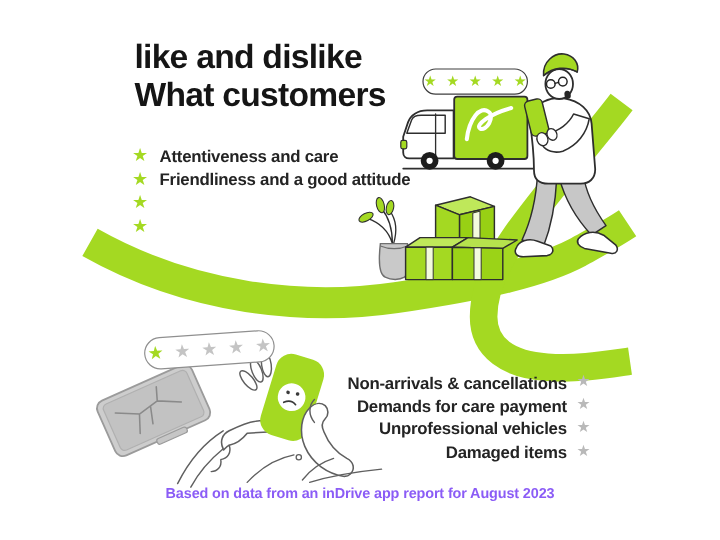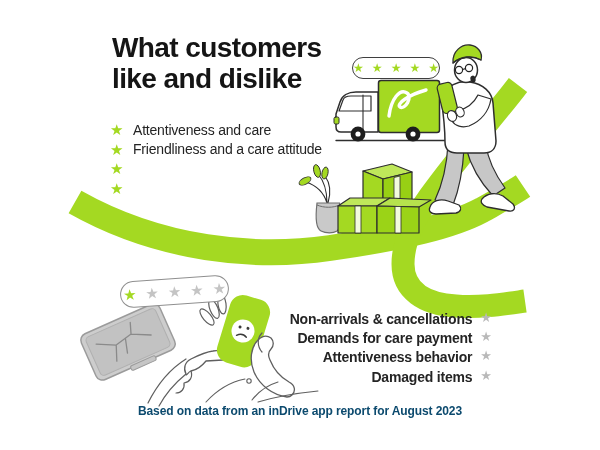--- a/index.html
+++ b/index.html
@@ -10,21 +10,21 @@
   .illo{position:absolute;left:0;top:0;width:600px;height:450px;}
 
   .title{
     position:absolute;left:112px;top:32px;
     font-size:28px;font-weight:700;line-height:31px;letter-spacing:-0.6px;color:#151515;
   }
 
   .likes{position:absolute;left:110px;top:120px;}
   .like-row{display:flex;align-items:center;height:19.5px;}
   .bullet{width:23px;font-size:15px;line-height:15px;}
-  .like-label{font-size:14px;font-weight:400;letter-spacing:-0.2px;color:#242424;}
+  .like-label{font-size:14px;font-weight:700;letter-spacing:-0.2px;color:#242424;}
 
   .dislikes{position:absolute;left:280px;top:311px;width:212px;}
   .dislike-row{display:flex;justify-content:flex-end;align-items:flex-start;height:19.2px;gap:8px;}
   .dislike-label{font-size:14px;font-weight:600;letter-spacing:-0.2px;color:#242424;}
   .dislike-star{font-size:13px;line-height:13px;}
 
   .badge{
     position:absolute;background:#ffffff;display:flex;align-items:center;justify-content:center;
   }
   .badge span{display:inline-block;}
@@ -33,21 +33,21 @@
     font-size:12px;line-height:12px;letter-spacing:4px;text-indent:4px;
   }
   .badge-bottom{
     left:120px;top:278px;width:107px;height:25px;border:1.5px solid #8f8f8f;border-radius:14px;
     font-size:15px;line-height:15px;letter-spacing:4.5px;text-indent:4.5px;
     transform:rotate(-4deg);
   }
 
   .footer{
     position:absolute;left:75px;top:404px;width:450px;text-align:center;
-    font-size:12px;font-weight:600;letter-spacing:-0.1px;color:#0c4a6e;
+    font-size:12px;font-weight:600;letter-spacing:-0.1px;color:#8b5cf6;
   }
 </style>
 </head>
 <body>
 
 <div class="canvas">
 
   <svg class="illo" viewBox="0 0 600 450">
 
     <g>
@@ -156,52 +156,52 @@
 
   <div class="badge badge-bottom">
       <span style="color: rgb(164, 217, 34);">★</span>
       <span style="color: rgb(196, 196, 196);">★</span>
       <span style="color: rgb(196, 196, 196);">★</span>
       <span style="color: rgb(196, 196, 196);">★</span>
       <span style="color: rgb(196, 196, 196);">★</span>
     </div>
 
   <div class="title">
+    <div>like and dislike</div>
     <div>What customers</div>
-    <div>like and dislike</div>
   </div>
 
   <div class="likes">
     <div class="like-row">
       <span class="bullet" style="color: rgb(164, 217, 34);">★</span>
       <span class="like-label">Attentiveness and care</span>
     </div>
     <div class="like-row">
       <span class="bullet" style="color: rgb(164, 217, 34);">★</span>
-      <span class="like-label">Friendliness and a care attitude</span>
+      <span class="like-label">Friendliness and a good attitude</span>
     </div>
     <div class="like-row">
       <span class="bullet" style="color: rgb(164, 217, 34);">★</span>
     </div>
     <div class="like-row">
       <span class="bullet" style="color: rgb(164, 217, 34);">★</span>
     </div>
   </div>
 
   <div class="dislikes">
     <div class="dislike-row">
       <span class="dislike-label">Non-arrivals &amp; cancellations</span>
       <span class="dislike-star" style="color: rgb(185, 185, 185);">★</span>
     </div>
     <div class="dislike-row">
       <span class="dislike-label">Demands for care payment</span>
       <span class="dislike-star" style="color: rgb(185, 185, 185);">★</span>
     </div>
     <div class="dislike-row">
-      <span class="dislike-label">Attentiveness behavior</span>
+      <span class="dislike-label">Unprofessional vehicles</span>
       <span class="dislike-star" style="color: rgb(185, 185, 185);">★</span>
     </div>
     <div class="dislike-row">
       <span class="dislike-label">Damaged items</span>
       <span class="dislike-star" style="color: rgb(185, 185, 185);">★</span>
     </div>
   </div>
 
   <div class="footer">Based on data from an inDrive app report for August 2023</div>
 

